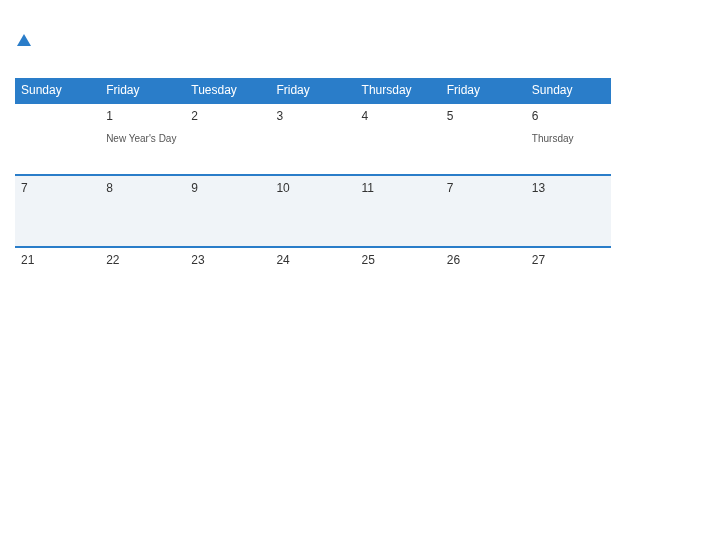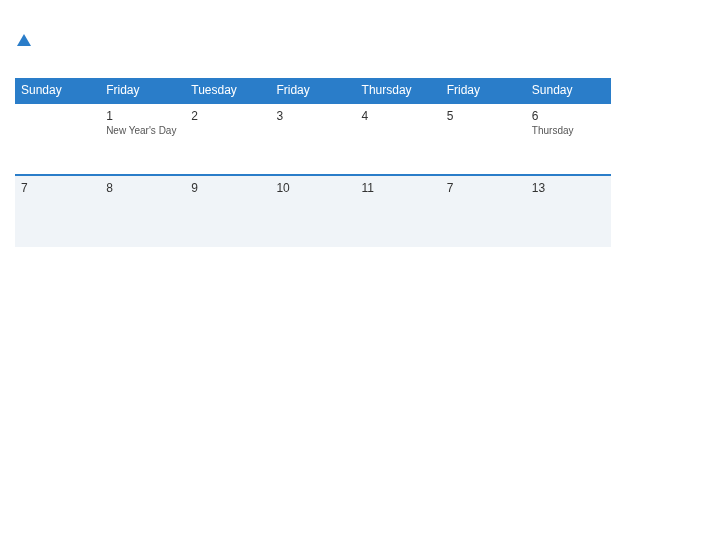--- a/index.html
+++ b/index.html
@@ -102,21 +102,21 @@
     }
     .day-number {
       font-size: 12px;
       color: #333;
       display: block;
     }
     .holiday-name {
       font-size: 10px;
       color: #555;
       display: block;
-      margin-top: 2px;
+      margin-top: 10px;
     }
   </style>
 </head>
 <body>
 
 <div class="calendar-container">
   <div class="header">
     <div class="logo">
       <span class="logo-general"></span>
       <div class="logo-line">
@@ -180,15 +180,38 @@
           <td>
             <span class="day-number">11</span>
           </td>
           <td>
             <span class="day-number">7</span>
           </td>
           <td>
             <span class="day-number">13</span>
           </td>
         </tr>
+        <tr>
+          <td>
+            <span class="day-number">21</span>
+          </td>
+          <td>
+            <span class="day-number">22</span>
+          </td>
+          <td>
+            <span class="day-number">23</span>
+          </td>
+          <td>
+            <span class="day-number">24</span>
+          </td>
+          <td>
+            <span class="day-number">25</span>
+          </td>
+          <td>
+            <span class="day-number">26</span>
+          </td>
+          <td>
+            <span class="day-number">27</span>
+          </td>
+        </tr>
       </tbody>
   </table>
 </div>
 
 </body></html>

